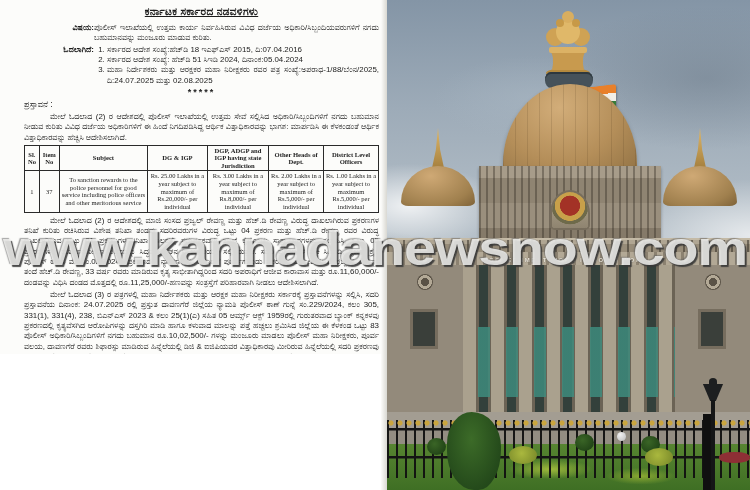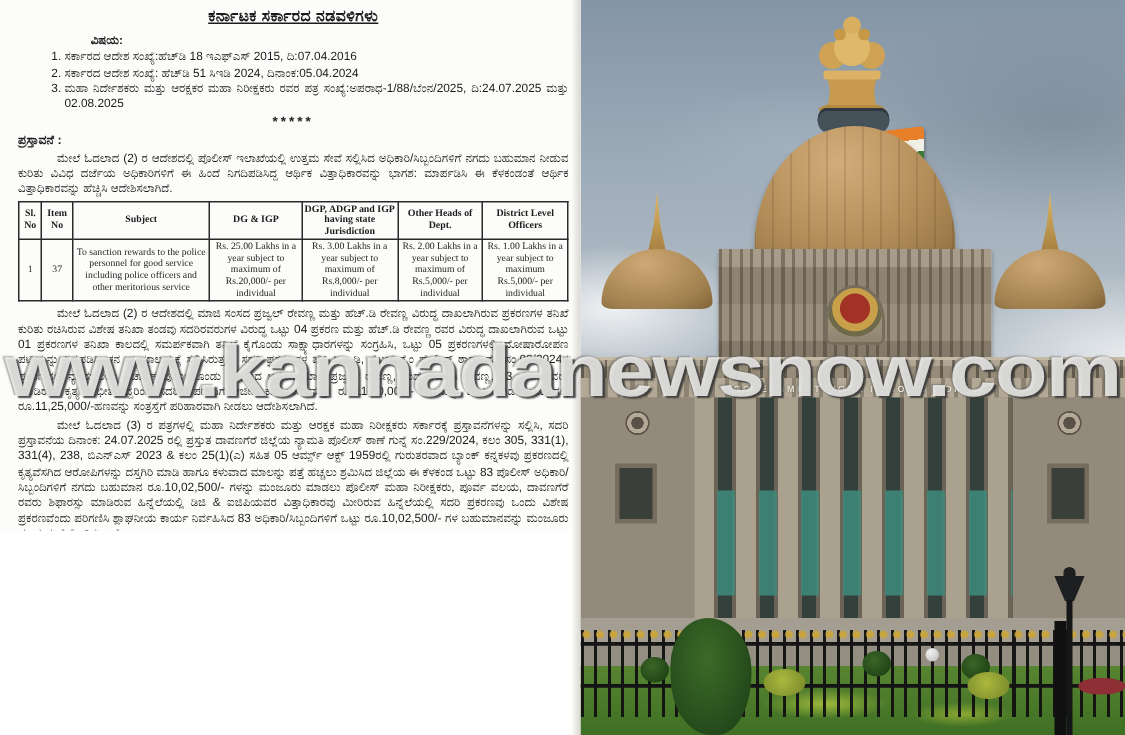--- a/index.html
+++ b/index.html
@@ -2,30 +2,30 @@
 <html><head>
 <meta charset="utf-8">
 <style>
   html,body { margin:0; padding:0; background:#ffffff; }
   .canvas { position:relative; width:750px; height:490px; overflow:hidden;
             background:#ffffff; font-family:"Liberation Sans", sans-serif; }
 
   
   .doc { position:absolute; left:0; top:0; width:385px; height:354px;
          background:#fcfcfa; color:#1c1c1c; box-sizing:border-box;
-         padding:3px 6px 2px 12px; overflow:hidden; }
+         padding:3px 6px 2px 24px; overflow:hidden; }
   .doc-title { text-align:center; font-weight:bold; font-size:10.5px;
                text-decoration:underline; letter-spacing:.3px; margin:2px 0 5px 0; }
   .labeled-row { display:flex; padding-left:18px; font-size:7.9px; line-height:1.31; margin-bottom:1px; }
   .labeled-row .lbl { font-weight:bold; flex:none; width:52px;text-align:right; }
   .labeled-row .val { flex:1; text-align:justify; }
   ol.read-list { margin:0; padding-left:13px; }
   ol.read-list li { font-size:7.9px; line-height:1.31; }
   .sep { text-align:center; font-weight:bold; font-size:9px; letter-spacing:2px; margin:1px 0 2px 0; }
-  .preamble-lbl { font-weight:bold; font-size:8.3px; margin:1px 0 2px 0; }
+  .preamble-lbl { font-weight:normal; font-size:8.3px; margin:1px 0 2px 0; }
   .para { font-size:7.9px; line-height:1.31; text-align:justify; text-indent:26px; margin:1px 0 2px 0; }
 
   table.powers { width:100%; border-collapse:collapse; margin:2px 0 3px 0;
                  font-family:"Liberation Serif", serif; table-layout:fixed; }
   table.powers th, table.powers td { border:1px solid #2a2a2a; padding:1px 1px;
                  text-align:center; vertical-align:middle; overflow:hidden; }
   table.powers th { font-size:6.6px; font-weight:bold; line-height:1.12; }
   table.powers td { font-size:6.5px; line-height:1.18; }
 
   .page-edge { position:absolute; left:381px; top:0; width:6px; height:490px;
@@ -153,23 +153,25 @@
 </head>
 <body>
 
 <div class="canvas">
 
   <div class="doc">
     <div class="doc-title">ಕರ್ನಾಟಕ ಸರ್ಕಾರದ ನಡವಳಿಗಳು</div>
 
     <div class="labeled-row">
       <span class="lbl">ವಿಷಯ:</span>
+      <span class="val">ಪೊಲೀಸ್ ಇಲಾಖೆಯಲ್ಲಿ ಉತ್ತಮ ಕಾರ್ಯ ನಿರ್ವಹಿಸಿರುವ ವಿವಿಧ ದರ್ಜೆಯ ಅಧಿಕಾರಿ/ಸಿಬ್ಬಂದಿಯವರುಗಳಿಗೆ ನಗದು ಬಹುಮಾನವನ್ನು ಮಂಜೂರು ಮಾಡುವ ಕುರಿತು.</span>
     </div>
 
     <div class="labeled-row">
+      <span class="lbl">ಓದಲಾಗಿದೆ:</span>
       <span class="val">
         <ol class="read-list">
           <li>ಸರ್ಕಾರದ ಆದೇಶ ಸಂಖ್ಯೆ:ಹೆಚ್‌ಡಿ 18 ಇಎಫ್‌ಎಸ್ 2015, ದಿ:07.04.2016</li>
           <li>ಸರ್ಕಾರದ ಆದೇಶ ಸಂಖ್ಯೆ: ಹೆಚ್‌ಡಿ 51 ಸಿಇಡಿ 2024, ದಿನಾಂಕ:05.04.2024</li>
           <li>ಮಹಾ ನಿರ್ದೇಶಕರು ಮತ್ತು ಆರಕ್ಷಕರ ಮಹಾ ನಿರೀಕ್ಷಕರು ರವರ ಪತ್ರ ಸಂಖ್ಯೆ:ಅಪರಾಧ-1/88/ಬೆಂನ/2025, ದಿ:24.07.2025 ಮತ್ತು 02.08.2025</li>
         </ol>
       </span>
     </div>
 
     <div class="sep">*****</div>

